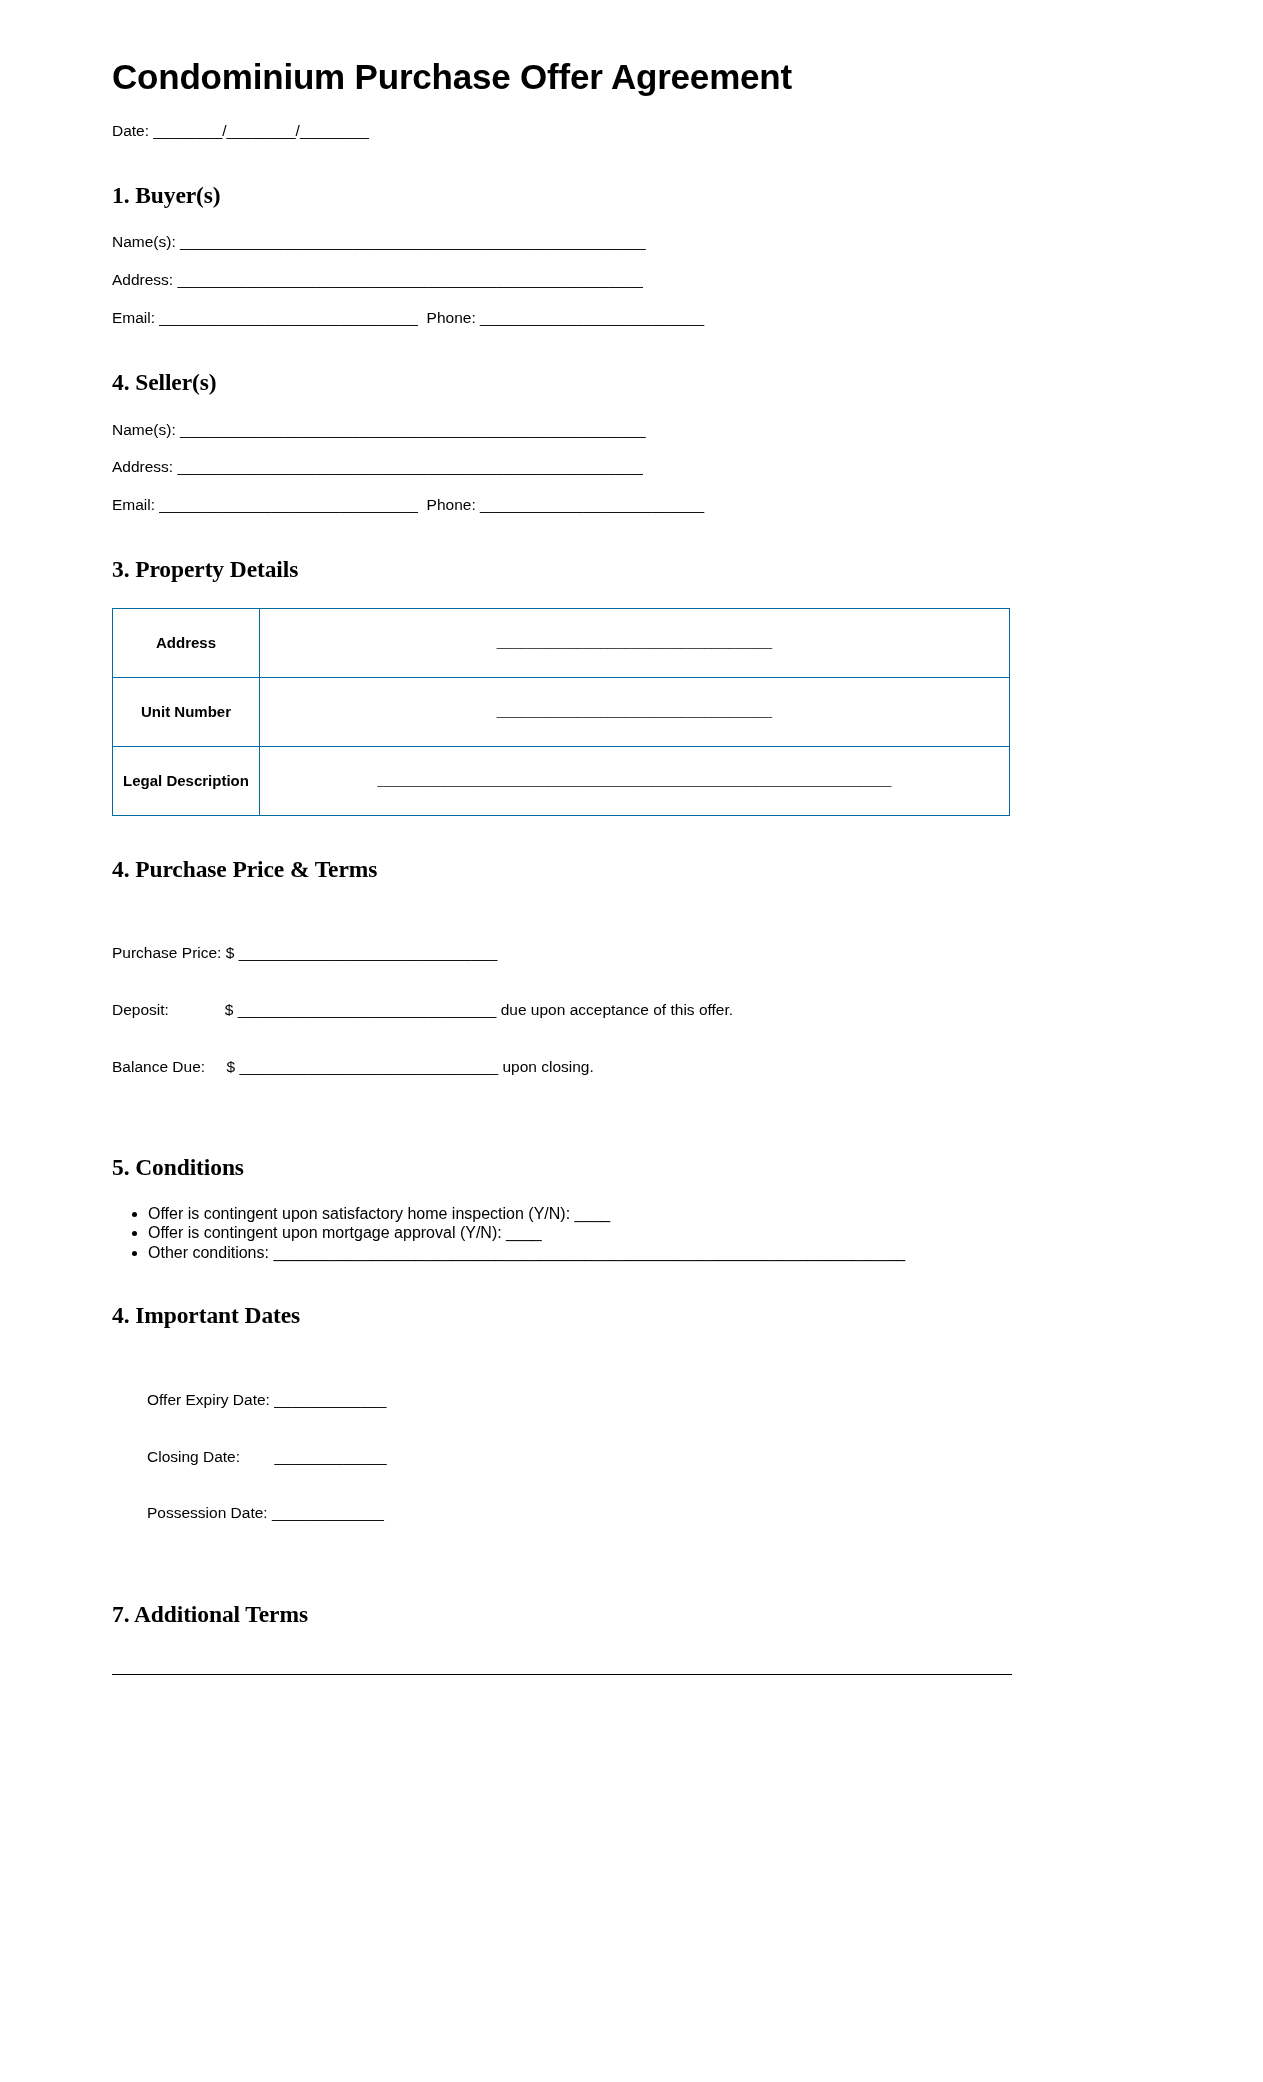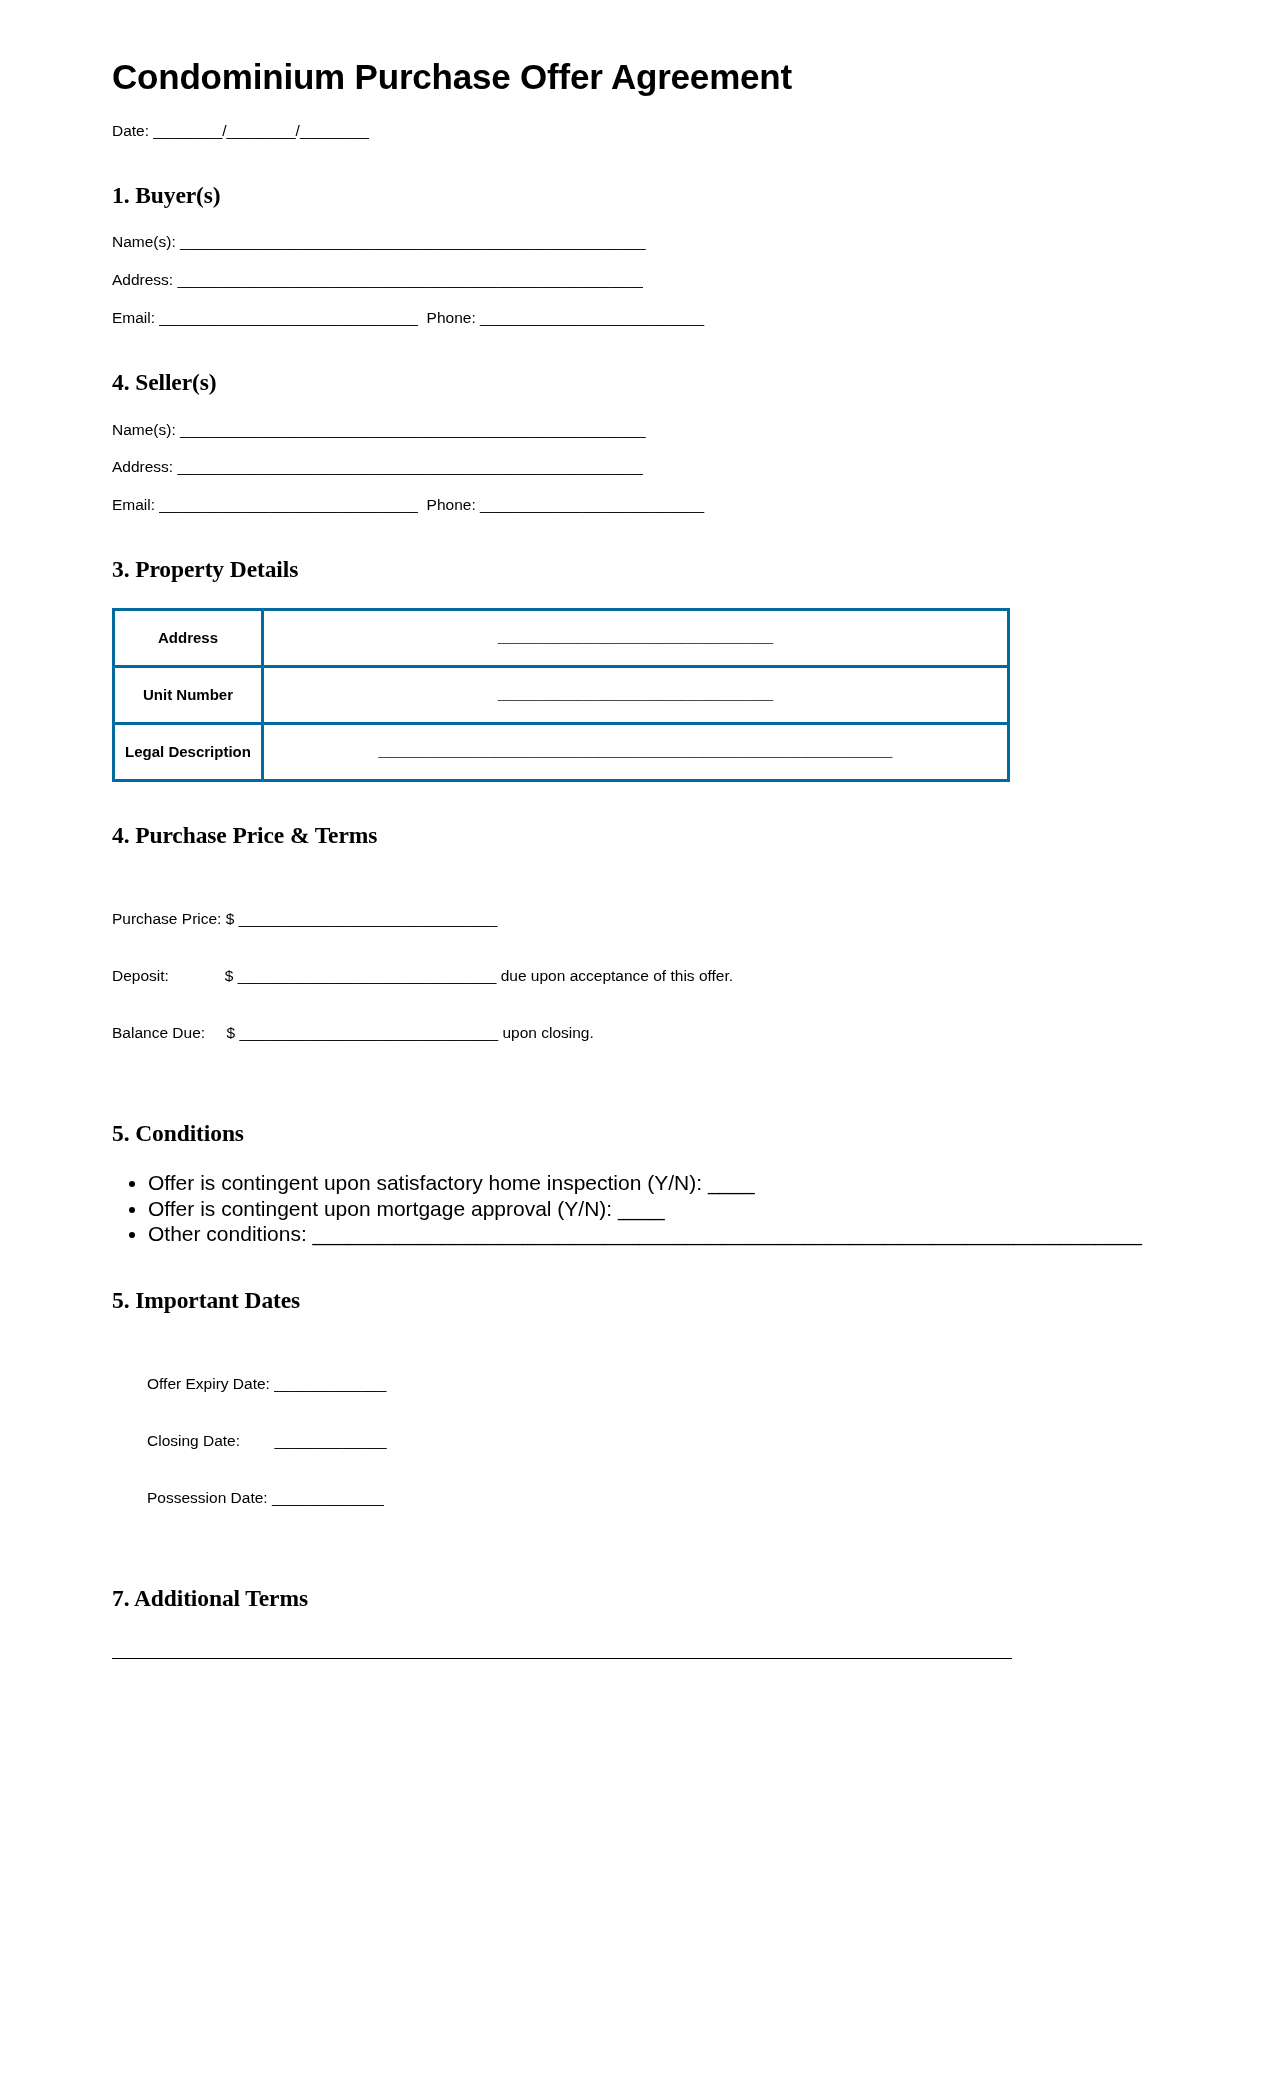--- a/index.html
+++ b/index.html
@@ -87,21 +87,21 @@
     background: #ffffff;
     vertical-align: -1px;
     margin: 0 5px 0 0;
     padding: 0;
     border-radius: 1px;
   }
 
   ul.cond-list {
     margin: 21px 0 0 0;
     padding-left: 36px;
-    font-size: 21px;
+    font-size: 16px;
     line-height: 1.22;
   }
   ul.cond-list li {
     white-space: pre;
     margin: 0;
     padding: 0;
   }
 
   .dates-block {
     font-size: 15.5px;
@@ -111,22 +111,22 @@
   }
   .dates-block .drow { display: block; margin-left: 35px; }
 
   table.prop-table {
     border-collapse: collapse;
     width: 898px;
     margin-top: 23px;
     table-layout: fixed;
   }
   table.prop-table td {
-    border: 3px solid #0369a1;
-    padding: 17px 8px;
+    border: 1px solid #0369a1;
+    padding: 24px 8px;
     font-size: 14.5px;
     vertical-align: middle;
     height: 20px;
   }
   table.prop-table td.lbl {
     width: 130px;
     text-align: center;
     font-weight: bold;
     font-family: "Liberation Sans Narrow", "Liberation Sans", sans-serif;
     font-size: 15px;
@@ -192,21 +192,21 @@
   </div>
 
 
   <h2 class="section-title">5. Conditions</h2>
   <ul class="cond-list">
     <li>Offer is contingent upon satisfactory home inspection (Y/N): ____</li>
     <li>Offer is contingent upon mortgage approval (Y/N): ____</li>
     <li>Other conditions: _______________________________________________________________________</li>
   </ul>
 
-  <h2 class="section-title">5. Important Dates</h2>
+  <h2 class="section-title">4. Important Dates</h2>
   <div class="dates-block">
     <span class="drow">Offer Expiry Date: _____________</span>
     <span class="drow">Closing Date:        _____________</span>
     <span class="drow">Possession Date: _____________</span>
   </div>
 
   <h2 class="section-title">7. Additional Terms</h2>
   <hr class="terms-rule">
 
 </div>

